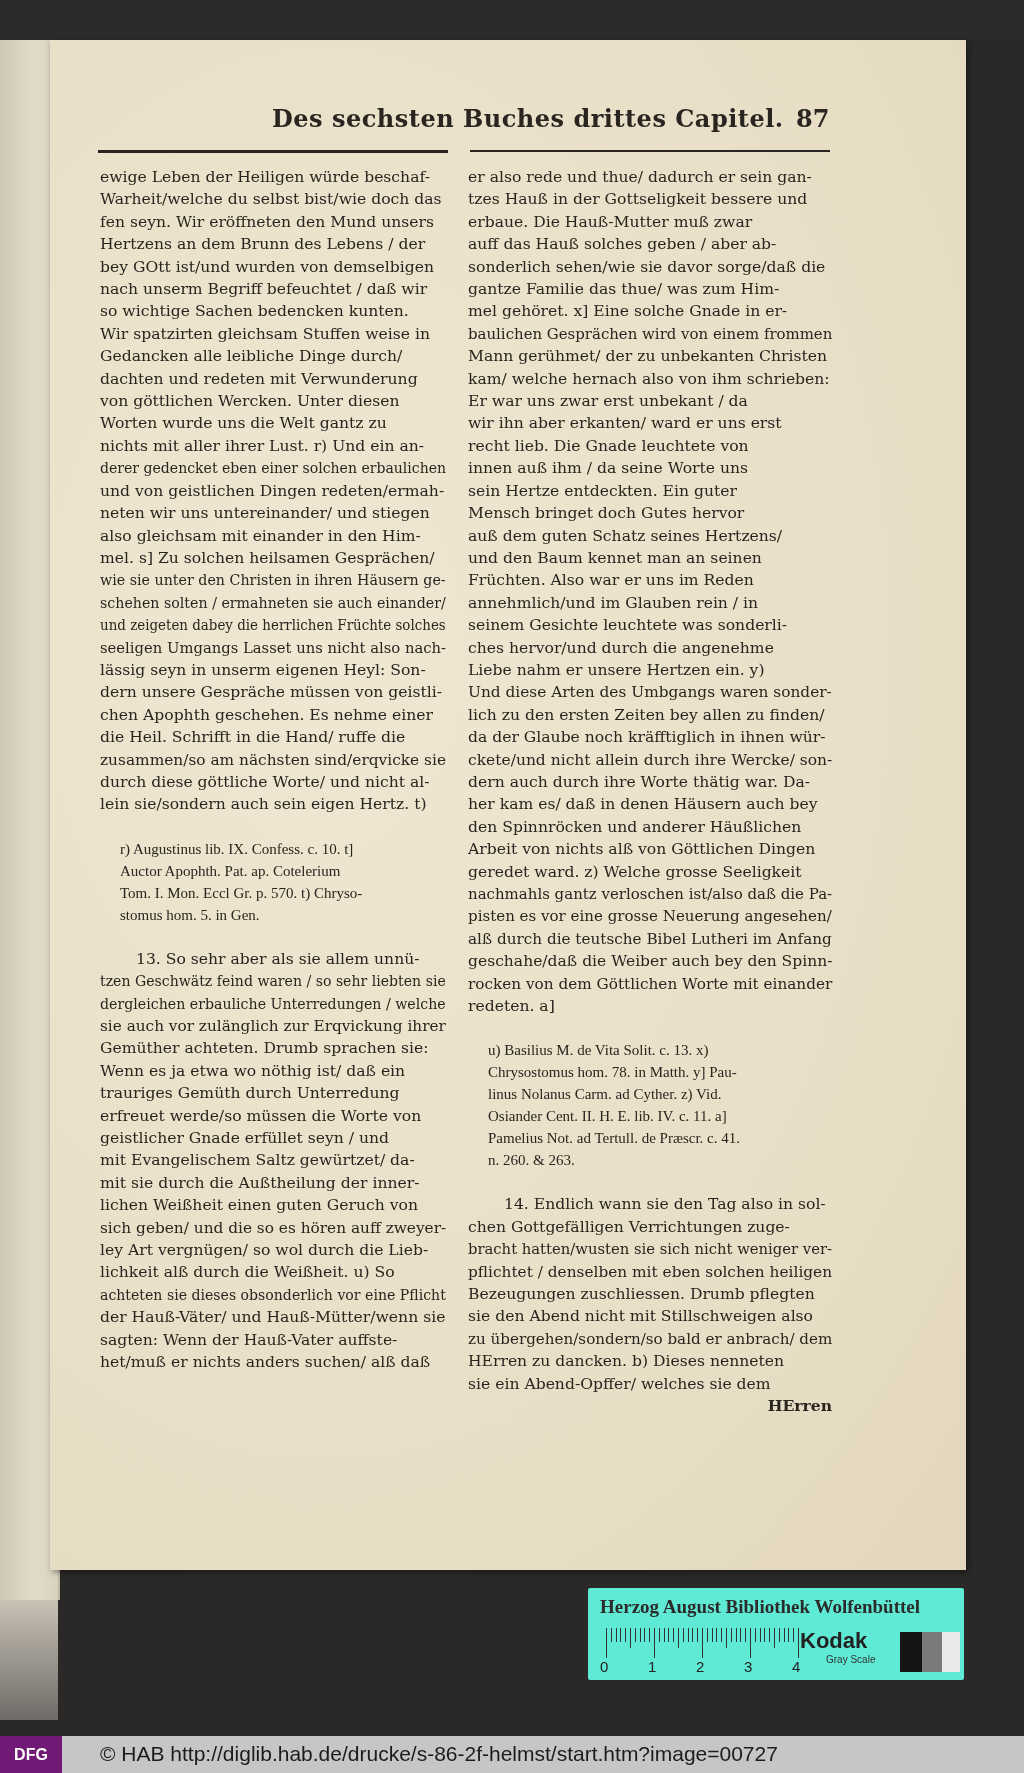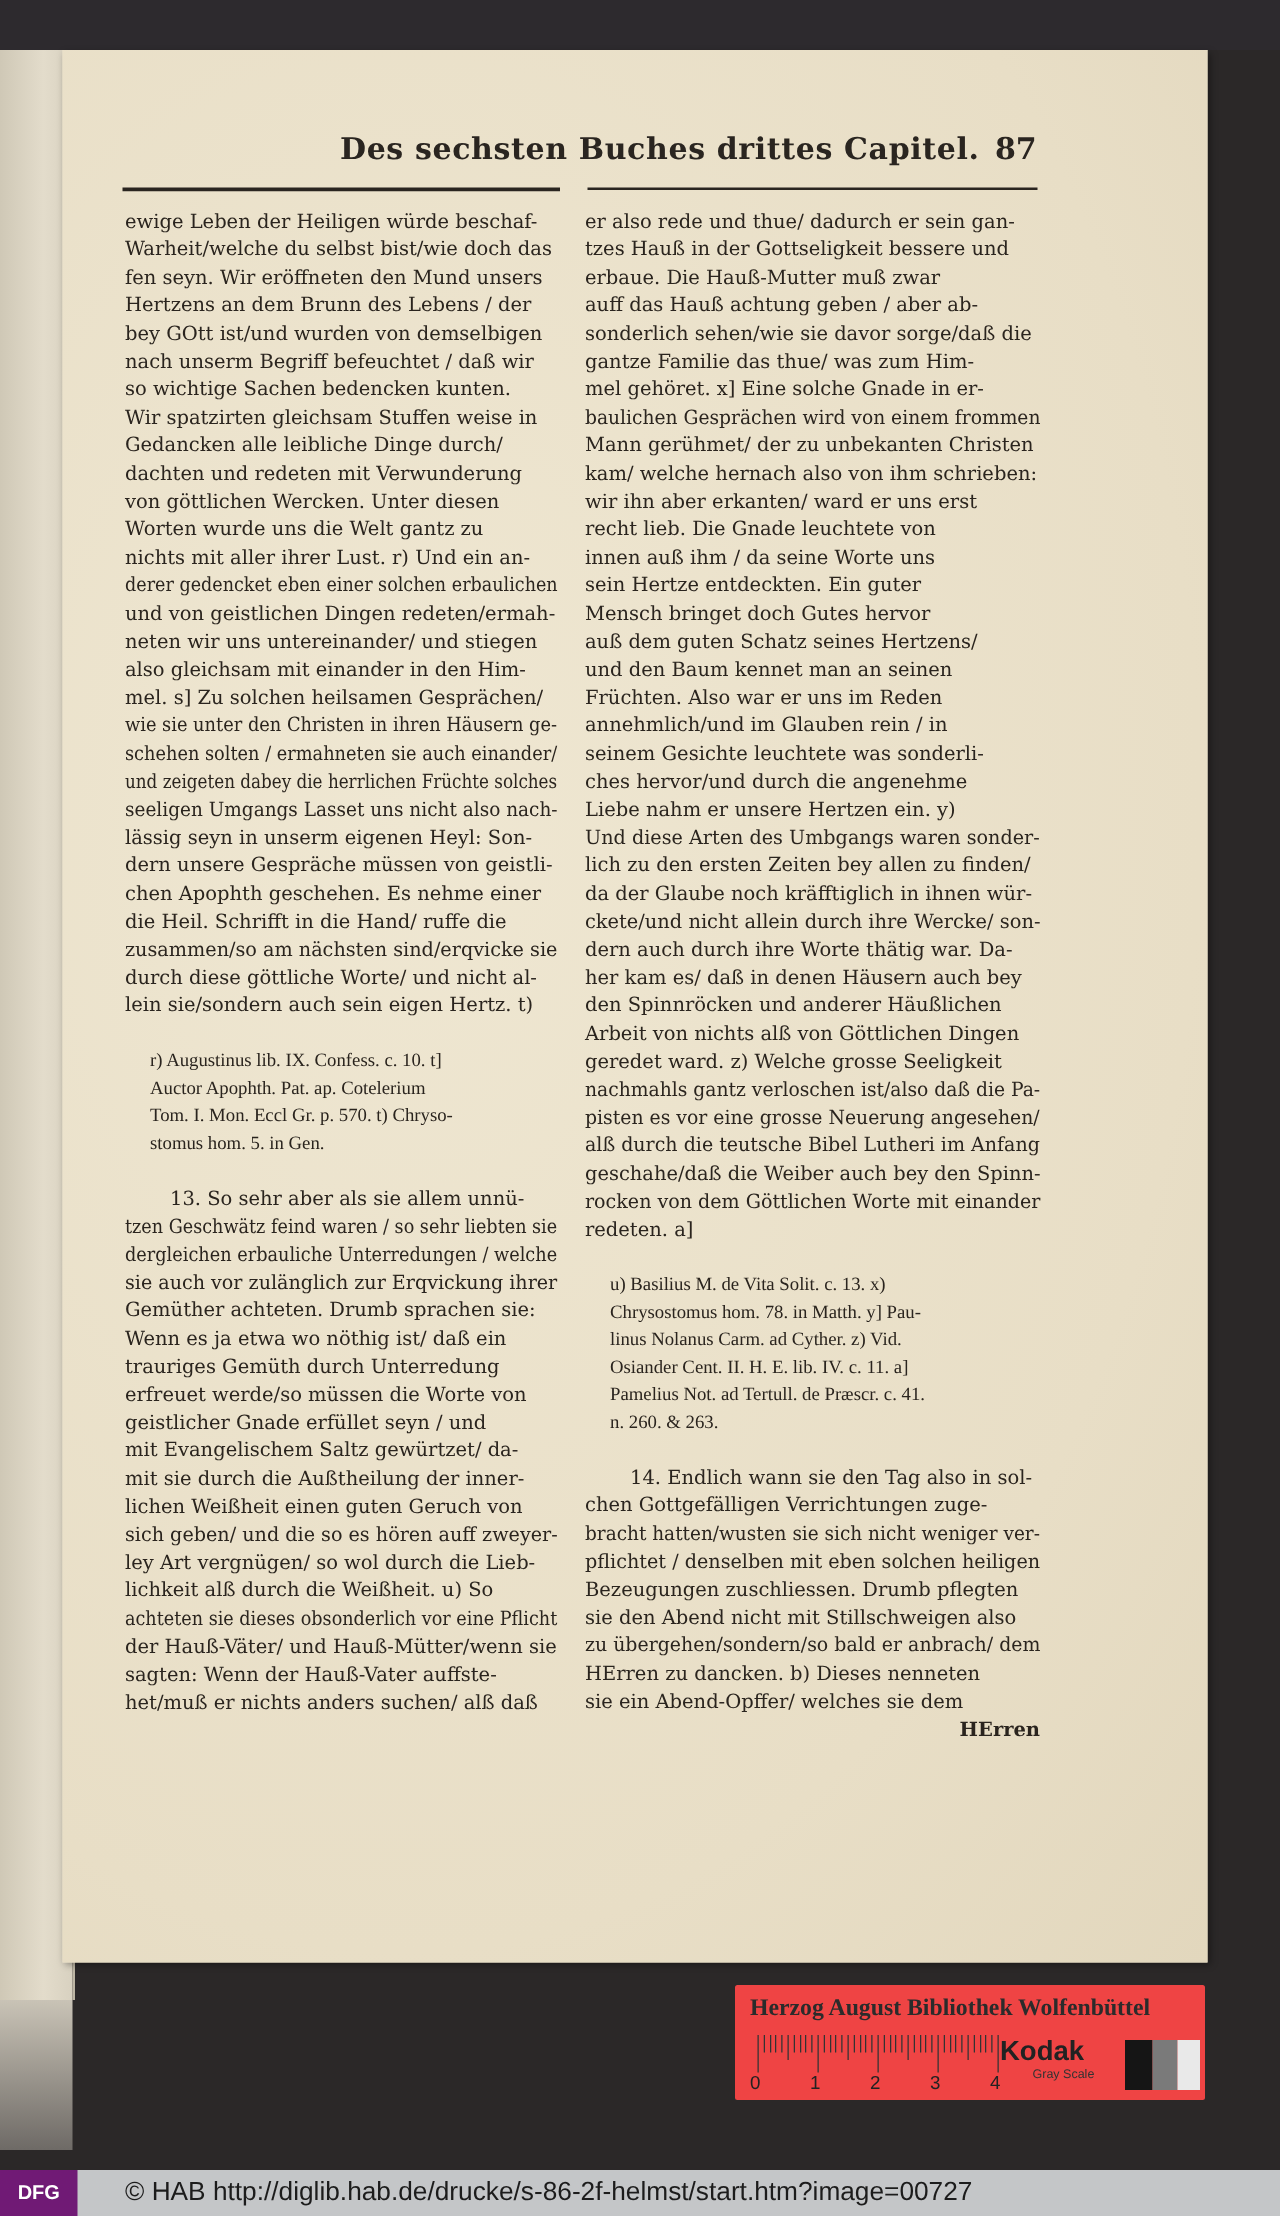--- a/index.html
+++ b/index.html
@@ -43,21 +43,21 @@
     font-family:"DejaVu Serif", serif;
     font-size:15.6px; line-height:22.4px;
   }
   .col .line { white-space:nowrap; display:block; }
   .col .gap { display:block; height:22px; }
   .note { font-family:"Liberation Serif", serif; font-size:15px; line-height:22px; color:#2a241e; }
   .para-num { padding-left:36px; }
 
   .target-card {
     position:absolute; left:588px; top:1588px; width:376px; height:92px;
-    background:#ef4444; border-radius:2px;
+    background:#5eead4; border-radius:2px;
   }
   .target-title {
     position:absolute; left:12px; top:8px;
     font-family:"Liberation Serif", serif; font-weight:bold; font-size:19px; color:#2b2b2b;
     white-space:nowrap;
   }
   .ruler {
     position:absolute; left:18px; top:40px; width:196px; height:30px;
   }
   .ruler .tick { position:absolute; bottom:0; width:1px; background:#333; }
@@ -165,27 +165,28 @@
       <span class="line" style="display: block;">sagten: Wenn der Hauß-Vater auffste-</span>
       <span class="line" style="display: block;">het/muß er nichts anders suchen/ alß daß</span>
     </div>
 </div>
 
 <div class="col" id="right-col" style="left:468px; top:166px; width:364px;">
   <div id="right-lines">
       <span class="line" style="display: block;">er also rede und thue/ dadurch er sein gan-</span>
       <span class="line" style="display: block;">tzes Hauß in der Gottseligkeit bessere und</span>
       <span class="line" style="display: block;">erbaue. Die Hauß-Mutter muß zwar</span>
-      <span class="line" style="display: block;">auff das Hauß achtung geben / aber ab-</span>
+      <span class="line" style="display: block;">auff das Hauß solches geben / aber ab-</span>
       <span class="line" style="display: block;">sonderlich sehen/wie sie davor sorge/daß die</span>
       <span class="line" style="display: block;">gantze Familie das thue/ was zum Him-</span>
       <span class="line" style="display: block;">mel gehöret. x] Eine solche Gnade in er-</span>
       <span class="line" style="display: block; transform-origin: left center; transform: scaleX(0.957895);">baulichen Gesprächen wird von einem frommen</span>
       <span class="line" style="display: block;">Mann gerühmet/ der zu unbekanten Christen</span>
       <span class="line" style="display: block;">kam/ welche hernach also von ihm schrieben:</span>
+      <span class="line" style="display: block;">Er war uns zwar erst unbekant / da</span>
       <span class="line" style="display: block;">wir ihn aber erkanten/ ward er uns erst</span>
       <span class="line" style="display: block;">recht lieb. Die Gnade leuchtete von</span>
       <span class="line" style="display: block;">innen auß ihm / da seine Worte uns</span>
       <span class="line" style="display: block;">sein Hertze entdeckten. Ein guter</span>
       <span class="line" style="display: block;">Mensch bringet doch Gutes hervor</span>
       <span class="line" style="display: block;">auß dem guten Schatz seines Hertzens/</span>
       <span class="line" style="display: block;">und den Baum kennet man an seinen</span>
       <span class="line" style="display: block;">Früchten. Also war er uns im Reden</span>
       <span class="line" style="display: block;">annehmlich/und im Glauben rein / in</span>
       <span class="line" style="display: block;">seinem Gesichte leuchtete was sonderli-</span>

